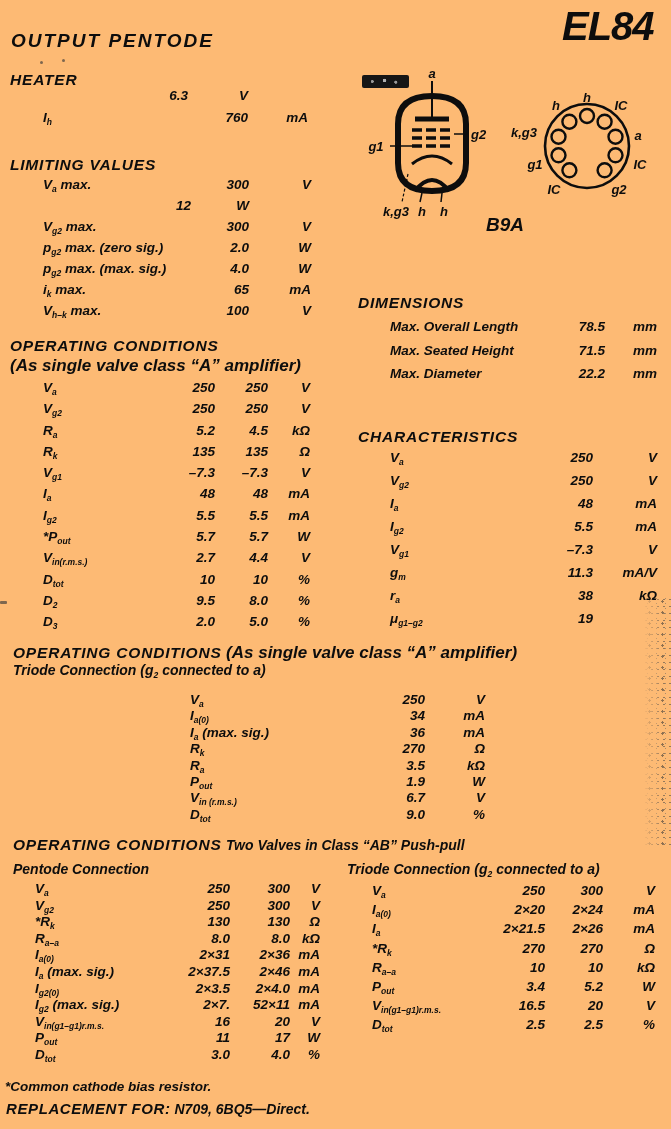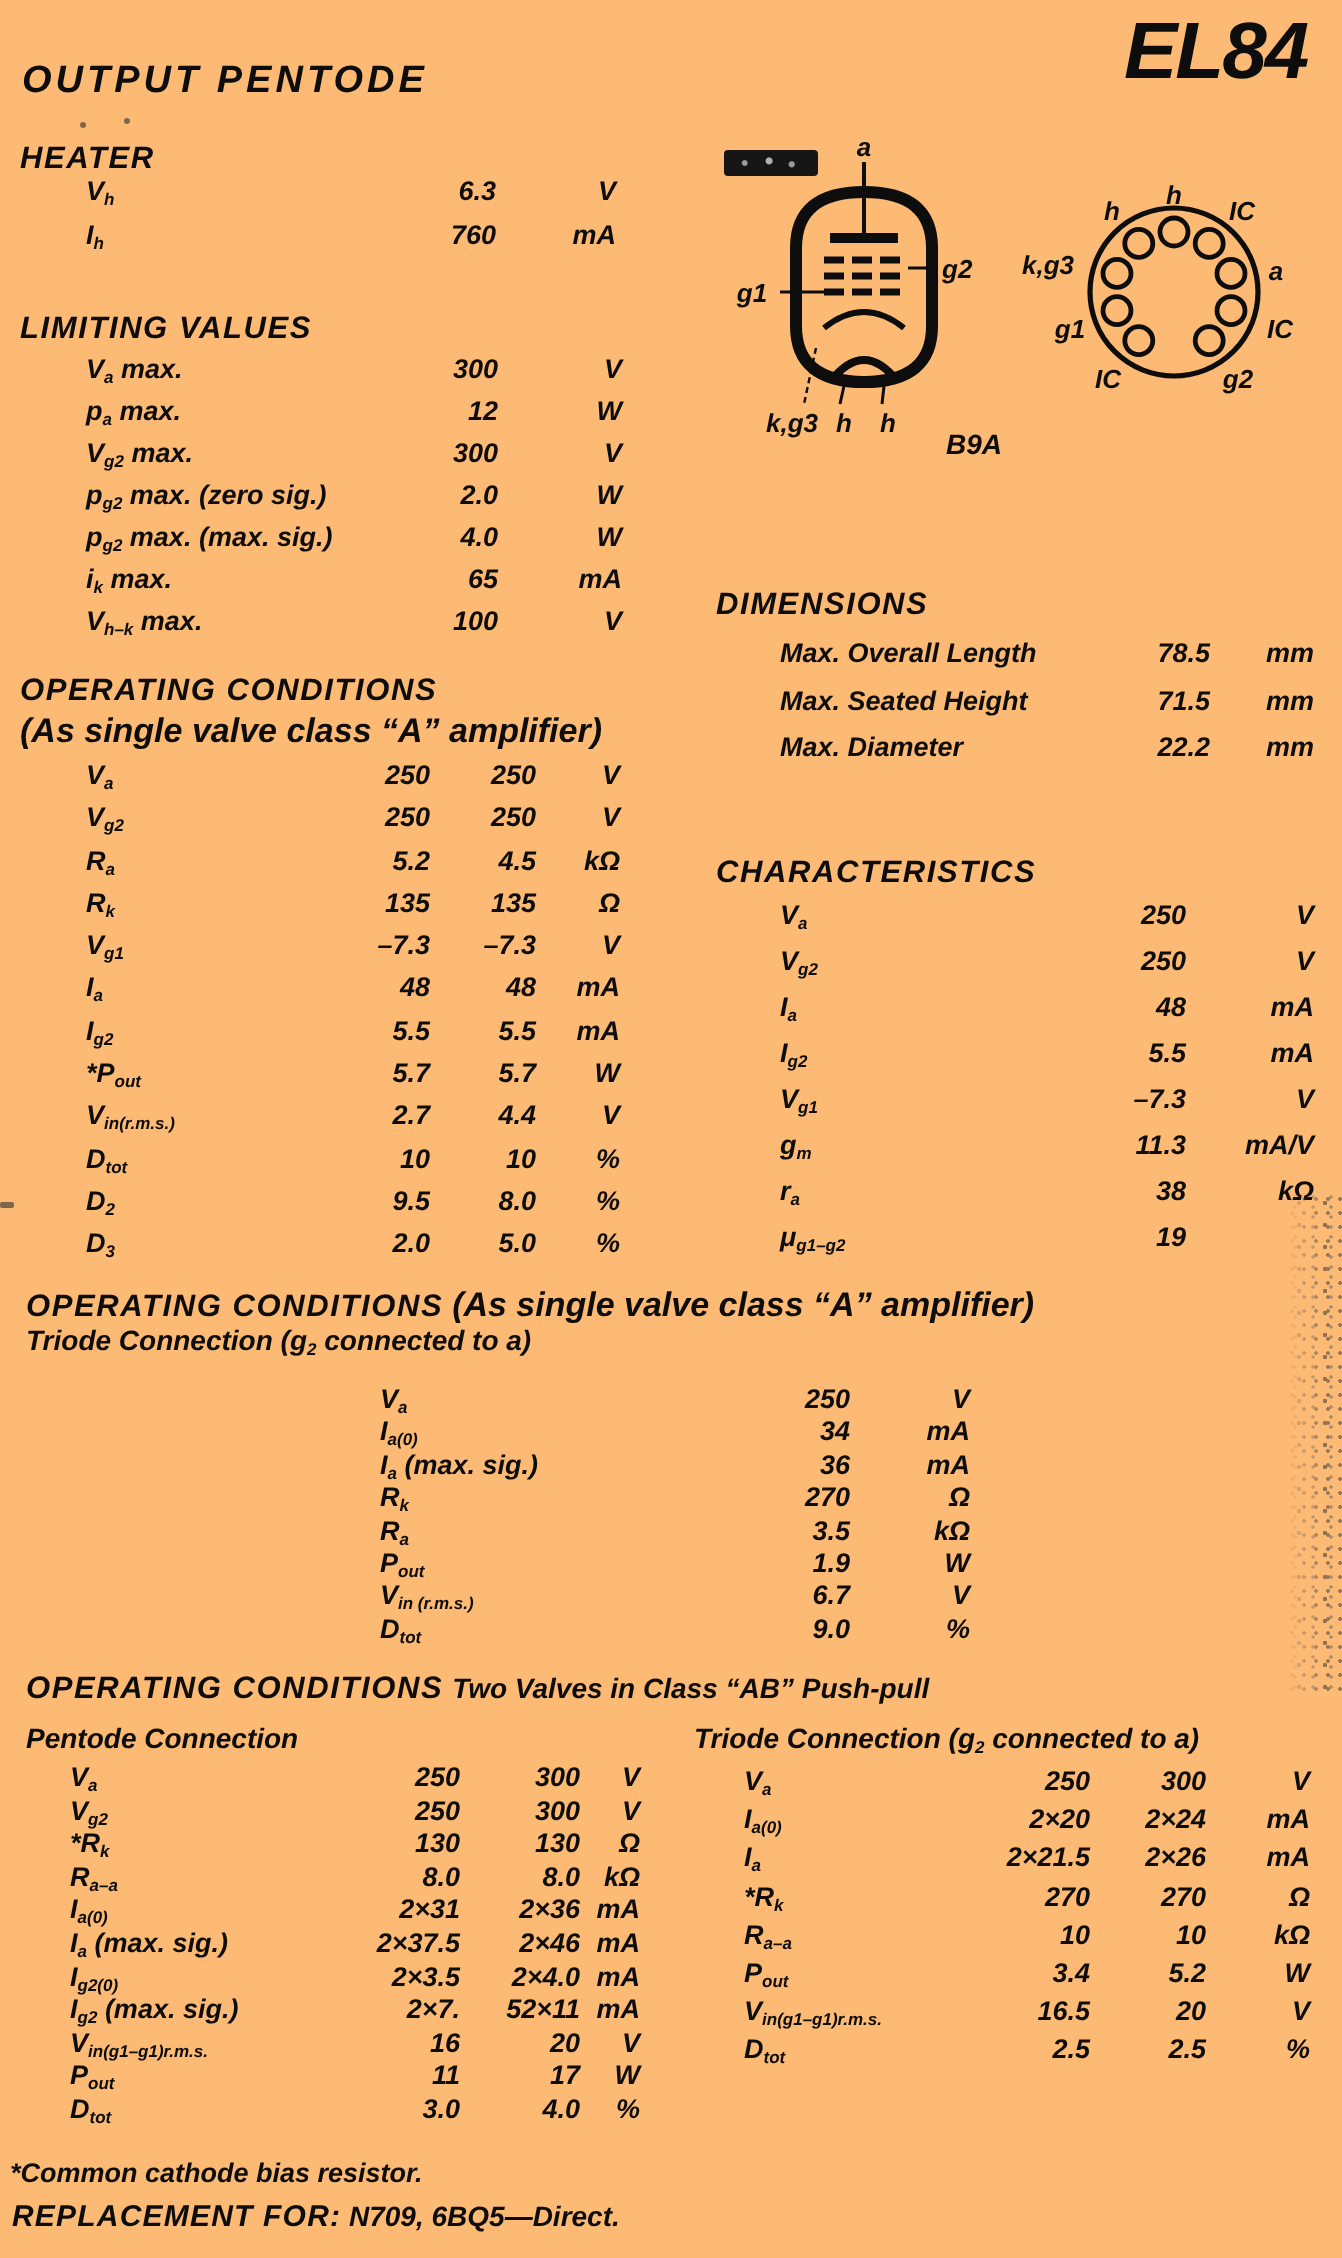--- a/index.html
+++ b/index.html
@@ -41,40 +41,38 @@
 <div id="page">
 
   <div class="abs title" style="left:11px;top:30px">OUTPUT PENTODE</div>
   <div class="abs part" style="left:562px;top:6px">EL84</div>
   <div class="speck" style="left:40px;top:61px;width:3px;height:3px"></div>
   <div class="speck" style="left:62px;top:59px;width:3px;height:3px"></div>
 
   <div class="abs h-major" style="left:10px;top:71px">HEATER</div>
   <div class="tbl" style="left:43px;top:85px;width:265px;--gtc:1fr 60px 60px;--rh:22px">
       <div class="row">
-        <span class="c-p">V<sub>h</sub></span>
         <span class="c-v1">6.3</span>
         <span class="c-u">V</span>
       </div>
       <div class="row">
         <span class="c-p">I<sub>h</sub></span>
         <span class="c-v1">760</span>
         <span class="c-u">mA</span>
       </div>
     </div>
 
   <div class="abs h-major" style="left:10px;top:156px">LIMITING VALUES</div>
   <div class="tbl" style="left:43px;top:174px;width:268px;--gtc:1fr 58px 62px;--rh:21px">
       <div class="row">
         <span class="c-p">V<sub>a</sub> max.</span>
         <span class="c-v1">300</span>
         <span class="c-u">V</span>
       </div>
       <div class="row">
-        <span class="c-p">p<sub>a</sub> max.</span>
         <span class="c-v1">12</span>
         <span class="c-u">W</span>
       </div>
       <div class="row">
         <span class="c-p">V<sub>g2</sub> max.</span>
         <span class="c-v1">300</span>
         <span class="c-u">V</span>
       </div>
       <div class="row">
         <span class="c-p">p<sub>g2</sub> max. (zero sig.)</span>
@@ -213,21 +211,21 @@
     <text x="90" y="14" text-anchor="middle">h</text>
     <text x="124" y="22" text-anchor="middle">IC</text>
     <text x="141" y="52" text-anchor="middle">a</text>
     <text x="143" y="81" text-anchor="middle">IC</text>
     <text x="122" y="106" text-anchor="middle">g2</text>
     <text x="57" y="106" text-anchor="middle">IC</text>
     <text x="38" y="81" text-anchor="middle">g1</text>
     <text x="40" y="49" text-anchor="end">k,g3</text>
     <text x="59" y="22" text-anchor="middle">h</text>
   </svg>
-  <div class="abs subhead" style="left:473px;top:214px;width:64px;text-align:left;font-size:14px">B9A</div>
+  <div class="abs subhead" style="left:473px;top:214px;width:64px;text-align:center;font-size:19px">B9A</div>
 
   <div class="abs h-major" style="left:358px;top:294px">DIMENSIONS</div>
   <div class="tbl" style="left:390px;top:315px;width:267px;--gtc:1fr 72px 52px;--rh:23.5px">
       <div class="row">
         <span class="c-p">Max. Overall Length</span>
         <span class="c-v1">78.5</span>
         <span class="c-u">mm</span>
       </div>
       <div class="row">
         <span class="c-p">Max. Seated Height</span>

